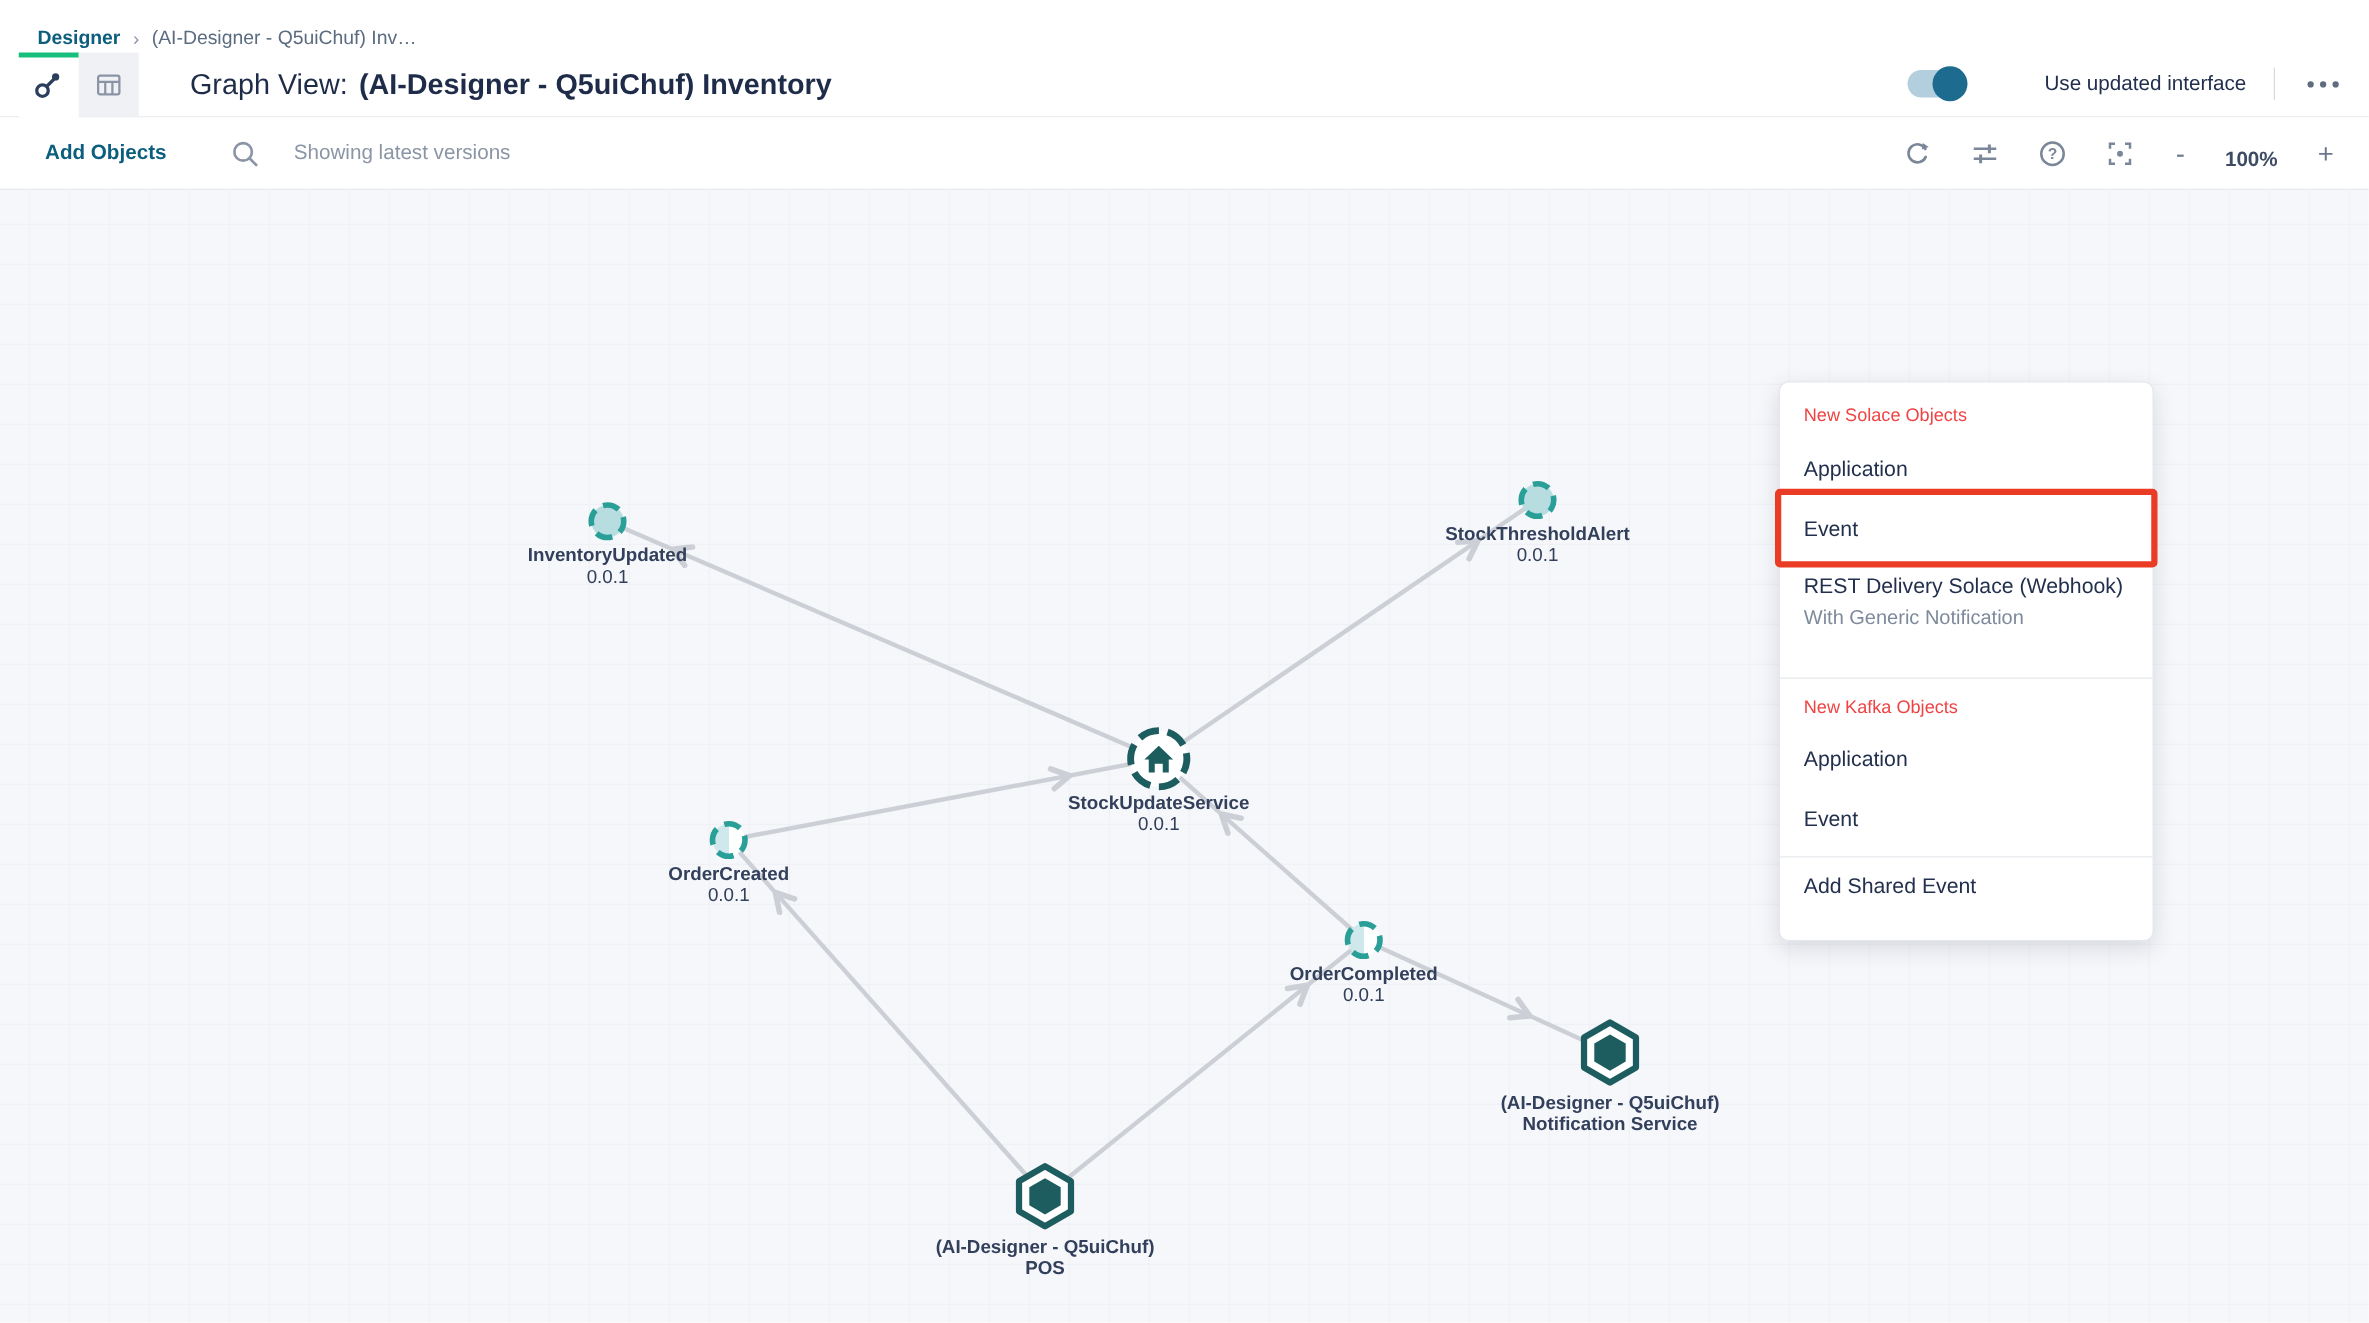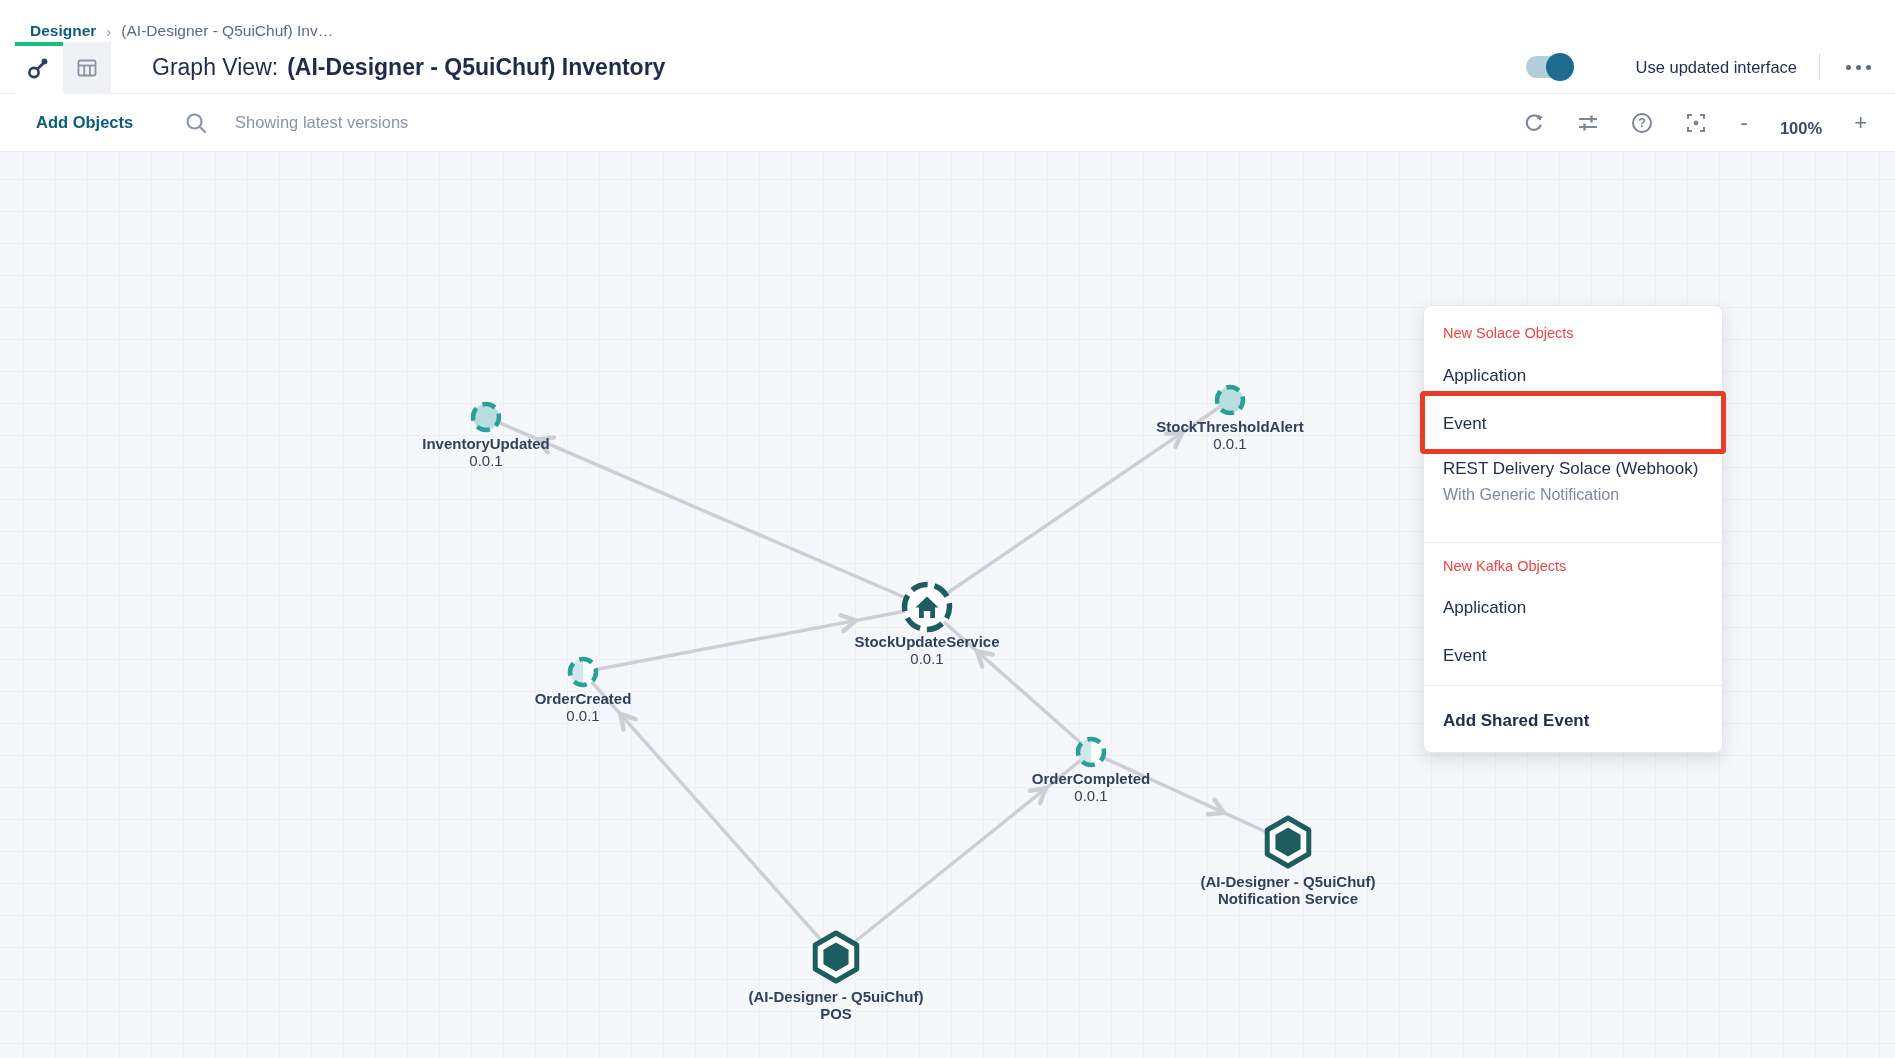--- a/index.html
+++ b/index.html
@@ -256,18 +256,18 @@
   <div class="cm-row" style="top:283px; height:38px;">
     <span class="cm-item">Application</span>
   </div>
 
   <div class="cm-row" style="top:331px; height:38px;">
     <span class="cm-item">Event</span>
   </div>
 
   <div class="cm-divider" style="top:379px;"></div>
 
-  <div class="cm-row" style="top:396px; height:38px;font-weight:bold;">
+  <div class="cm-row" style="top:384px; height:38px;">
     <span class="cm-item">Add Shared Event</span>
   </div>
 
   <div class="highlight-box"></div>
 </div>
 
 </body></html>

